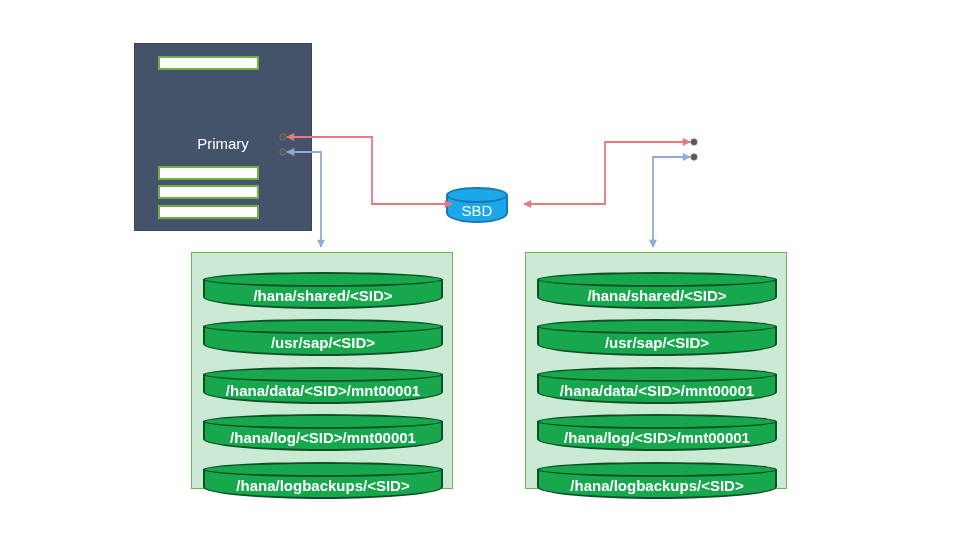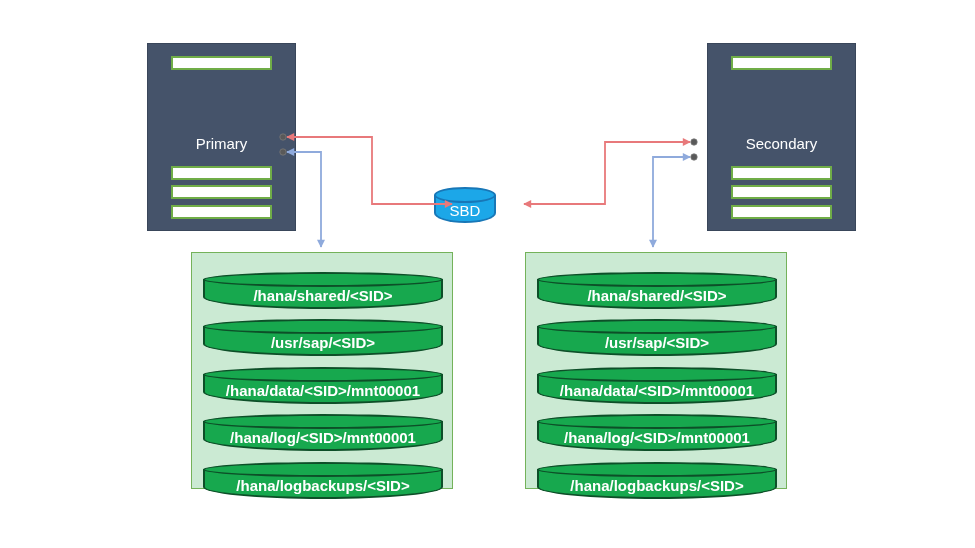--- a/index.html
+++ b/index.html
@@ -6,34 +6,34 @@
   html,body { background:#ffffff; }
   body { font-family:"Liberation Sans", sans-serif; }
 
   .canvas {
     position:relative; width:975px; height:548px; margin:0 auto;
     background:#ffffff; overflow:hidden;
   }
 
   
   .server {
-    position:absolute; top:43px; width:149px; height:188px;
-    background:var(--server_fill); border:1px solid var(--server_border);margin-left:13px;
+    position:absolute; top:43px; width:178px; height:188px;
+    background:var(--server_fill); border:1px solid var(--server_border);
   }
   .server-slot {
     position:absolute; left:23px; width:101px; height:14px;
     background:#ffffff; border:2px solid var(--bar_border);
   }
   .server-label {
     position:absolute; left:0; right:0; top:90px; height:20px;
     color:#ffffff; font-size:15px; text-align:center; line-height:20px;
   }
 
   
-  .sbd { position:absolute; left:434px; top:187px; width:62px; height:36px; }
+  .sbd { position:absolute; left:446px; top:187px; width:62px; height:36px; }
   .sbd-body {
     position:absolute; left:0; right:0; top:8px; bottom:0;
     background:var(--sbd_fill); border:2px solid var(--sbd_border); border-top:none;
     border-radius:0 0 50% 50% / 0 0 10px 10px;
   }
   .sbd-top {
     position:absolute; left:0; right:0; top:0; height:16px;
     background:var(--sbd_fill); border:2px solid var(--sbd_border);
     border-radius:50%;
   }
@@ -80,27 +80,20 @@
 <div class="canvas">
 
   <div class="server" style="left:134px">
     <div class="server-slot" style="top:12px"></div>
     <div class="server-label">Primary</div>
     <div class="server-slot" style="top:122px"></div>
     <div class="server-slot" style="top:141px"></div>
     <div class="server-slot" style="top:161px"></div>
   </div>
 
-  <div class="server" style="left:694px">
-    <div class="server-slot" style="top:12px"></div>
-    <div class="server-label">Secondary</div>
-    <div class="server-slot" style="top:122px"></div>
-    <div class="server-slot" style="top:141px"></div>
-    <div class="server-slot" style="top:161px"></div>
-  </div>
 
   <div class="sbd">
     <div class="sbd-body"></div>
     <div class="sbd-top"></div>
     <div class="sbd-label">SBD</div>
   </div>
 
   <div class="store" style="left:191px">
     <div class="vol" style="top:19px">
       <div class="vol-body"></div>

